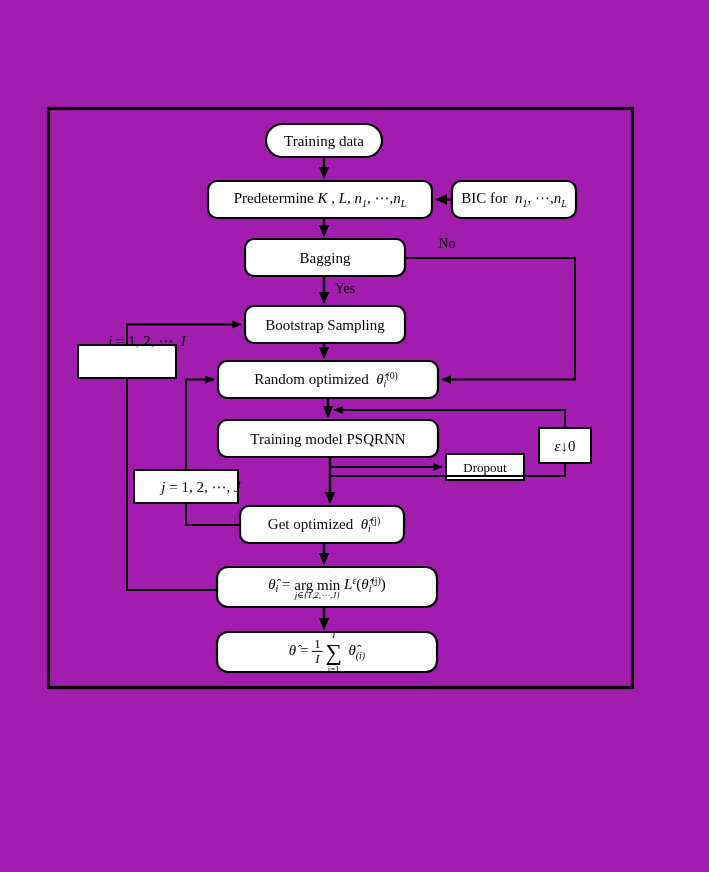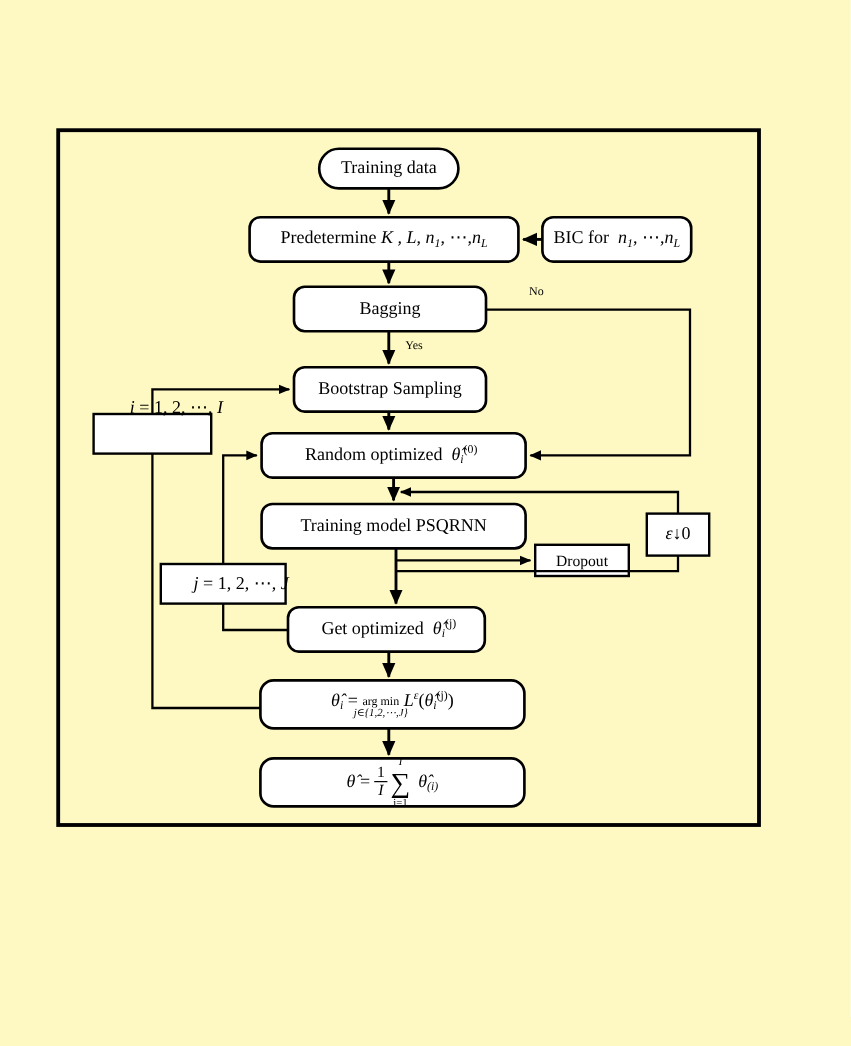--- a/index.html
+++ b/index.html
@@ -10,21 +10,21 @@
   body {
     width: 709px;
     height: 872px;
     font-family: "Liberation Serif", "DejaVu Serif", serif;
     overflow: hidden;
   }
   #stage {
     position: relative;
     width: 709px;
     height: 872px;
-    background: #fef9c3;
+    background: #a21caf;
   }
   svg.flow {
     position: absolute;
     left: 0; top: 0;
     width: 709px;
     height: 872px;
   }
   .node-shape {
     fill: #ffffff;
     stroke: #000000;
@@ -71,30 +71,30 @@
   .sub {
     font-size: 0.66em;
     vertical-align: -0.32em;
     font-style: italic;
   }
   .sup {
     font-size: 0.66em;
     vertical-align: 0.52em;
   }
   .edge-lbl {
-    font-size: 10px;
+    font-size: 14px;
   }
   
   .argmin-wrap {
     display: inline-block;
     position: relative;
     text-align: center;
     vertical-align: middle;
   }
-  .argmin-main { font-size: 10px; }
+  .argmin-main { font-size: 15px; }
   .argmin-sub {
     position: absolute;
     left: 50%;
     transform: translateX(-50%);
     top: 13px;
     font-size: 9px;
     white-space: nowrap;
   }
   
   .sum-wrap {

